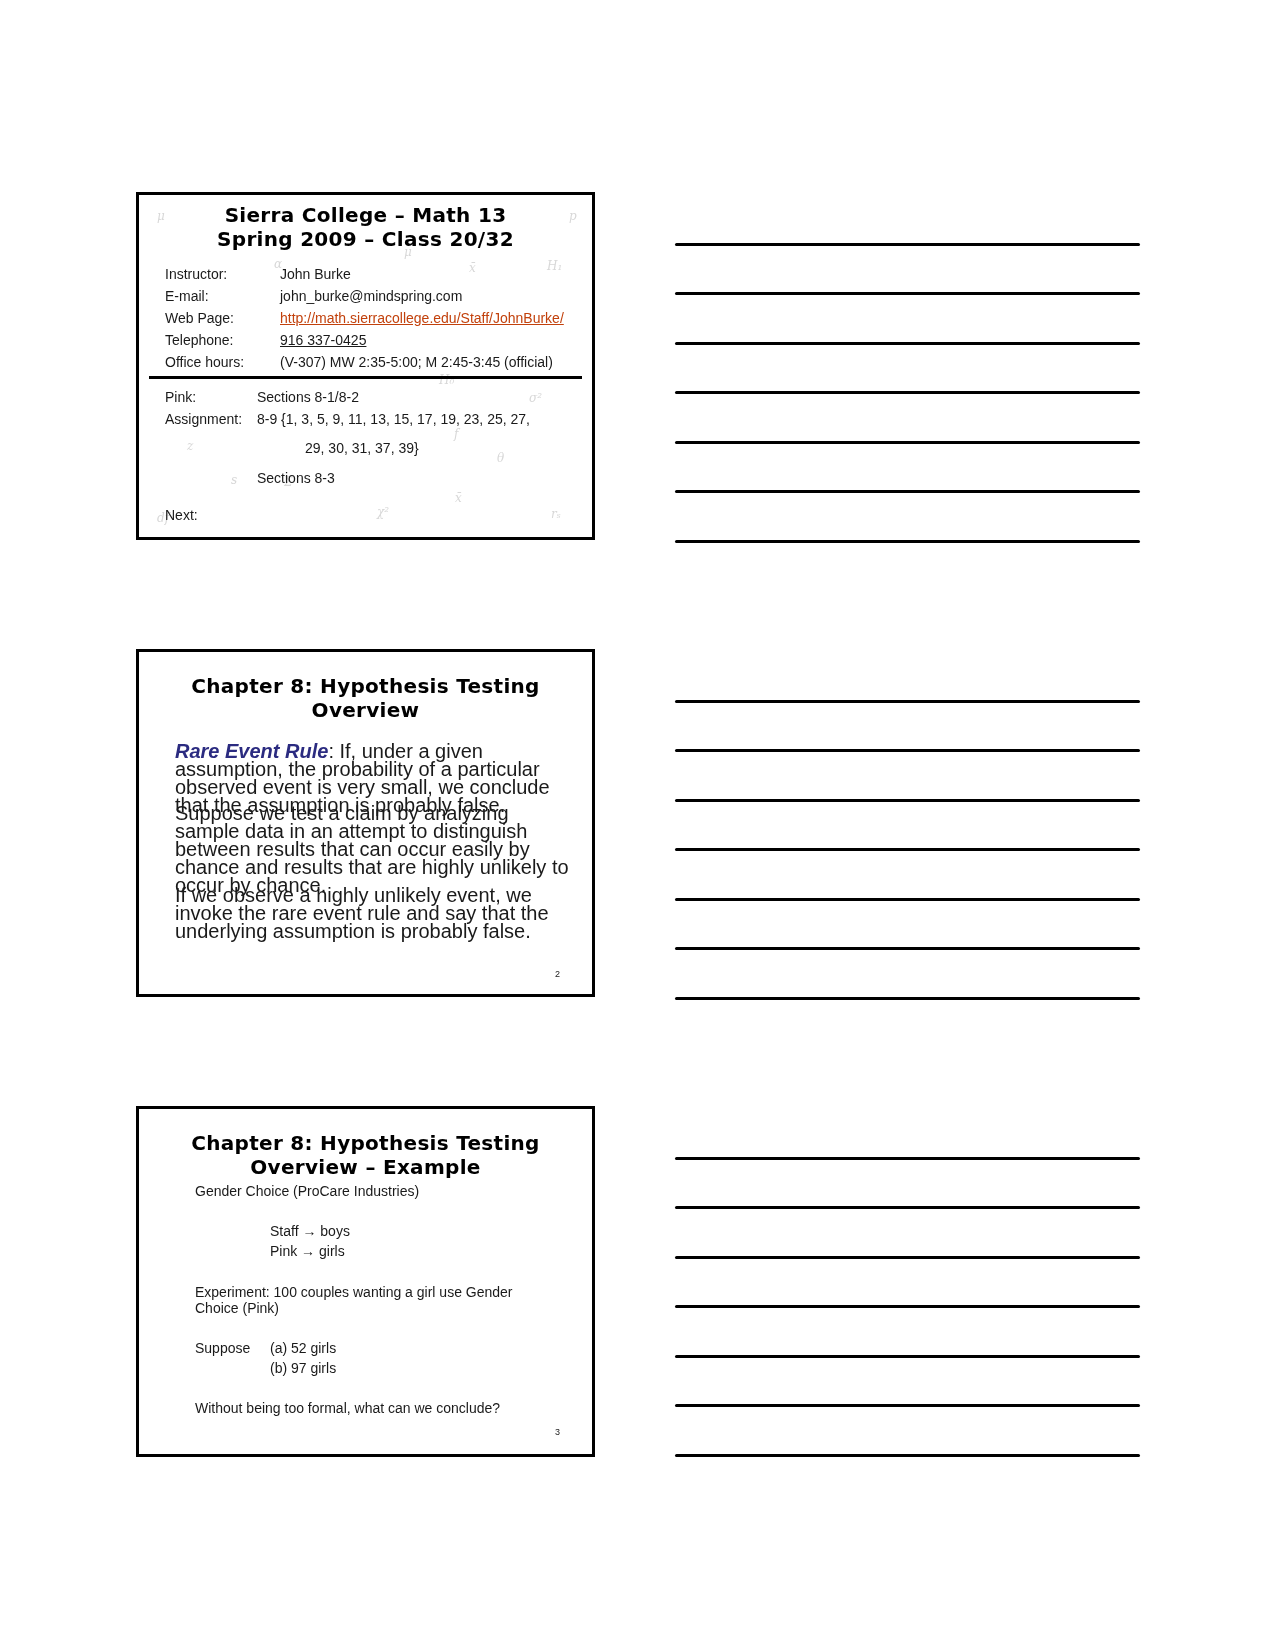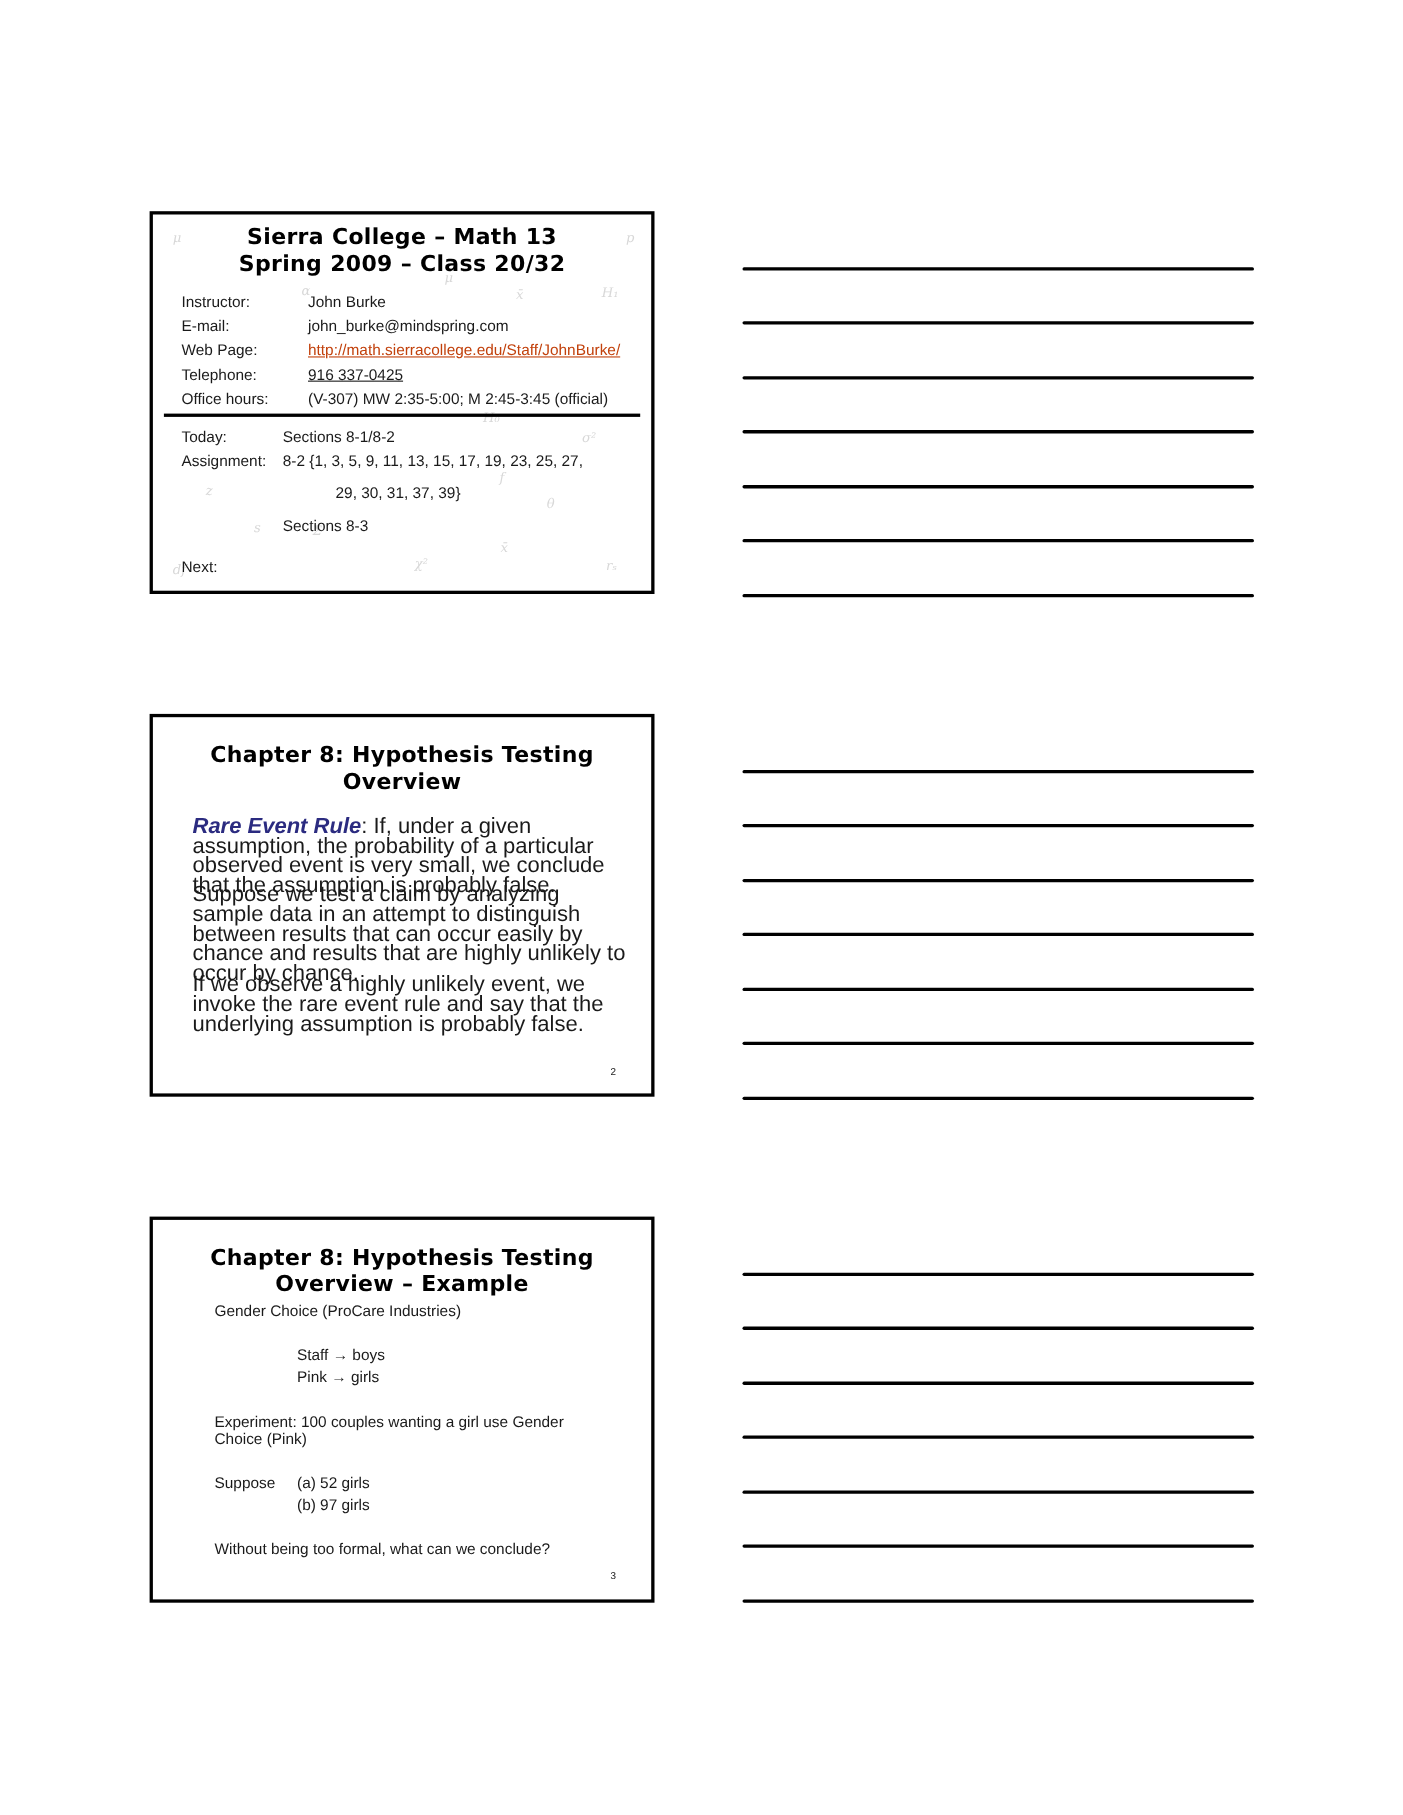--- a/index.html
+++ b/index.html
@@ -58,25 +58,25 @@
   <span class="txt link" style="left:141px; top:114px;">http://math.sierracollege.edu/Staff/JohnBurke/</span>
 
   <span class="txt" style="left:26px; top:136px;">Telephone:</span>
   <span class="txt" style="left:141px; top:136px;text-decoration:underline;">916 337-0425</span>
 
   <span class="txt" style="left:26px; top:158px;">Office hours:</span>
   <span class="txt" style="left:141px; top:158px;">(V-307) MW 2:35-5:00; M 2:45-3:45 (official)</span>
 
   <div class="divider" style="top:181px;"></div>
 
-  <span class="txt" style="left:26px; top:193px;">Today:</span>
+  <span class="txt" style="left:26px; top:193px;">Pink:</span>
   <span class="txt" style="left:118px; top:193px;">Sections 8-1/8-2</span>
 
   <span class="txt" style="left:26px; top:215px;">Assignment:</span>
-  <span class="txt" style="left:118px; top:215px;">8-2 {1, 3, 5, 9, 11, 13, 15, 17, 19, 23, 25, 27,</span>
+  <span class="txt" style="left:118px; top:215px;">8-9 {1, 3, 5, 9, 11, 13, 15, 17, 19, 23, 25, 27,</span>
   <span class="txt" style="left:166px; top:233px;margin-top:11px;">29, 30, 31, 37, 39}</span>
 
   <span class="txt" style="left:26px; top:274px;margin-top:37px;">Next:</span>
   <span class="txt" style="left:118px; top:274px;">Sections 8-3</span>
 </div>
 
 <div class="slide" style="top:649px; height:342px;">
   <div class="slide-title" style="top:22px;">
     <div>Chapter 8: Hypothesis Testing</div>
     <div>Overview</div>

